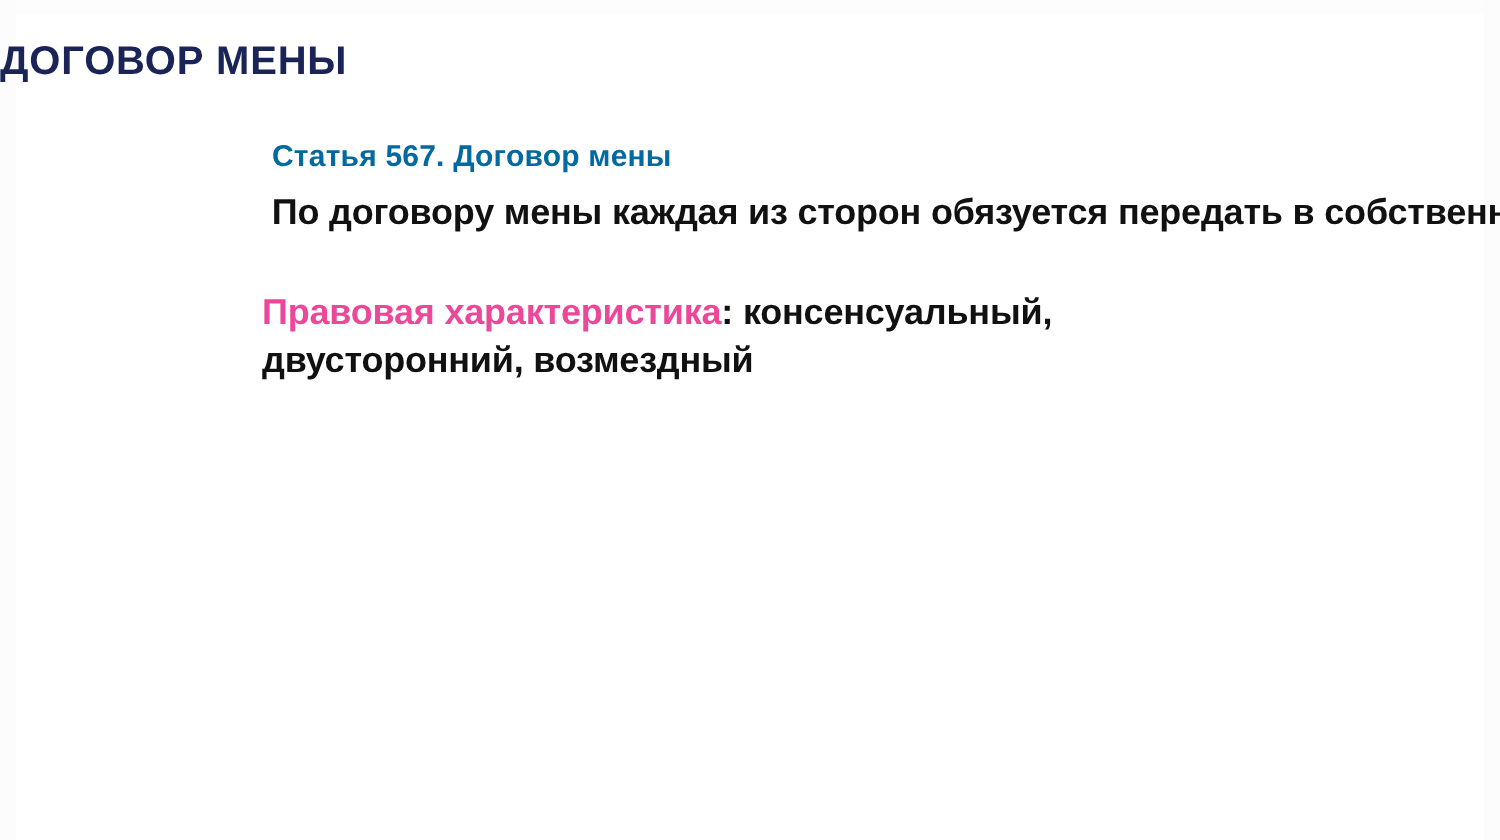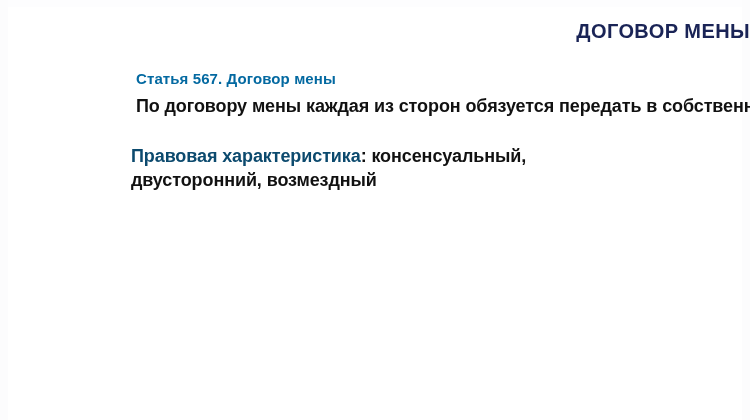--- a/index.html
+++ b/index.html
@@ -42,21 +42,21 @@
     width: 750px;
     height: 7px;
     background: #fdfdfe;
   }
 
   .slide-title {
     position: absolute;
     top: 18px;
     left: 0;
     width: 750px;
-    text-align: right;
+    text-align: left;
     font-size: 20px;
     font-weight: bold;
     letter-spacing: 0.4px;
     color: #1a2456;
     line-height: 26px;
     white-space: nowrap;
   }
 
   .content {
     position: absolute;
@@ -90,21 +90,21 @@
   .legal-paragraph {
     font-size: 18px;
     font-weight: bold;
     color: #111111;
     line-height: 24px;
     margin: 0;
     letter-spacing: -0.1px;
   }
 
   .accent-red {
-    color: #0c4a6e;
+    color: #ec4899;
   }
 
   .lead-space {
     white-space: pre;
   }
 </style>
 </head>
 <body>
 
 <div class="slide">

